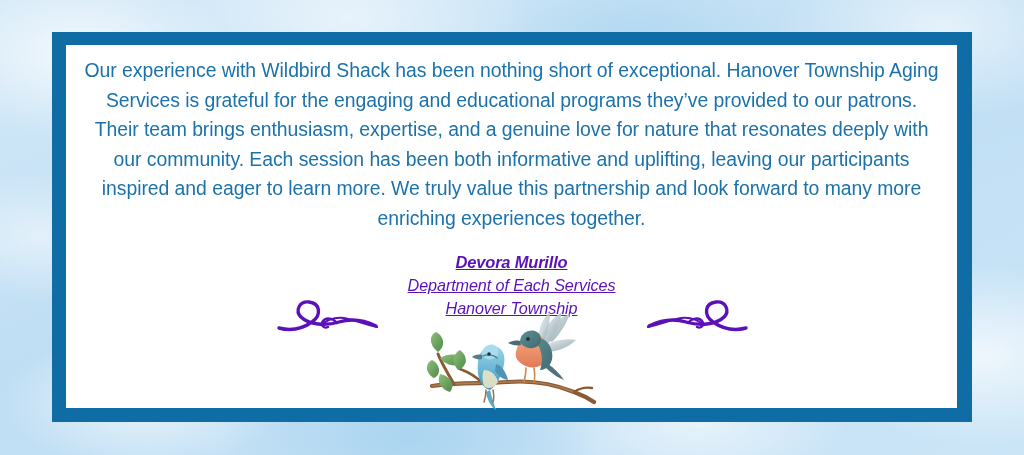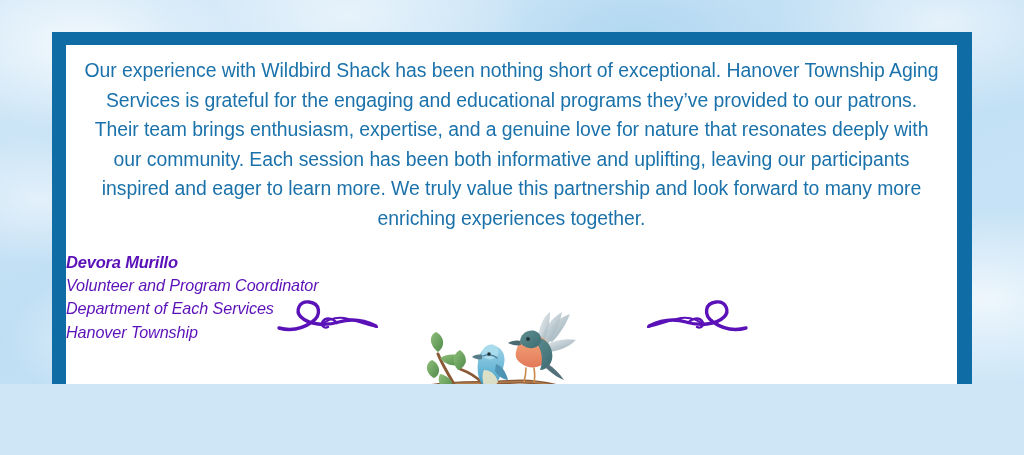--- a/index.html
+++ b/index.html
@@ -11,21 +11,21 @@
     height: 455px;
     overflow: hidden;
     font-family: "Liberation Sans", sans-serif;
     background: #cfe6f7;
   }
 
   
   #testimonial-page {
     position: relative;
     width: 1024px;
-    height: 384px;
+    height: 455px;
     overflow: hidden;
   }
   #watercolor-bg {
     position: absolute;
     inset: 0;
     background-color: #cbe4f6;
     background-image:
       radial-gradient(ellipse 220px 120px at 8% 12%, rgba(255,255,255,0.75) 0%, rgba(255,255,255,0) 70%),
       radial-gradient(ellipse 260px 140px at 34% 4%, rgba(255,255,255,0.55) 0%, rgba(255,255,255,0) 70%),
       radial-gradient(ellipse 200px 110px at 62% 10%, rgba(173,214,240,0.85) 0%, rgba(173,214,240,0) 72%),
@@ -65,22 +65,24 @@
     color: #1b72ab;
     font-size: 19.4px;
     line-height: 29.6px;
     text-align: center;
     letter-spacing: -0.05px;
   }
 
   
   #attribution-block {
     margin-top: 17px;
+    text-align: center;
     color: #5b11b8;
     position: relative;
+    text-decoration: underline;
   }
   #attribution-name {
     font-size: 16.5px;
     font-weight: bold;
     font-style: italic;
     line-height: 23px;
     letter-spacing: -0.2px;
   }
   .attribution-line {
     font-size: 16.2px;
@@ -133,21 +135,20 @@
 
         <span class="flourish" id="flourish-right">
           <svg viewBox="0 0 104 46" width="104" height="46" aria-hidden="true">
             <path d="M3 33 C 14 36, 26 34, 36 27 C 46 20, 44 8, 33 7 C 23 6, 19 16, 25 22 C 33 30, 50 31, 63 27 C 76 23, 88 25, 100 31" fill="none" stroke="#5b11b8" stroke-width="3.4" stroke-linecap="round"></path>
             <path d="M45 30 C 52 24, 60 22, 68 23 C 76 24, 84 28, 101 32" fill="none" stroke="#5b11b8" stroke-width="2.2" stroke-linecap="round"></path>
             <path d="M61 28 C 57 23, 50 22, 47 26 C 44 30, 48 34, 52 32" fill="none" stroke="#5b11b8" stroke-width="2.4" stroke-linecap="round"></path>
           </svg>
         </span>
 
         <div id="attribution-name">Devora Murillo</div>
-        <div class="attribution-line">Volunteer and Program Coordinator</div>
         <div class="attribution-line">Department of Each Services</div>
         <div class="attribution-line">Hanover Township</div>
       </div>
 
       <span id="bird-illustration">
         <svg viewBox="0 0 176 104" width="176" height="104" aria-hidden="true">
           <defs>
             <linearGradient id="wingGrad" x1="0" y1="0" x2="1" y2="1">
               <stop offset="0%" stop-color="#e9eef1"></stop>
               <stop offset="55%" stop-color="#b9c7ce"></stop>

